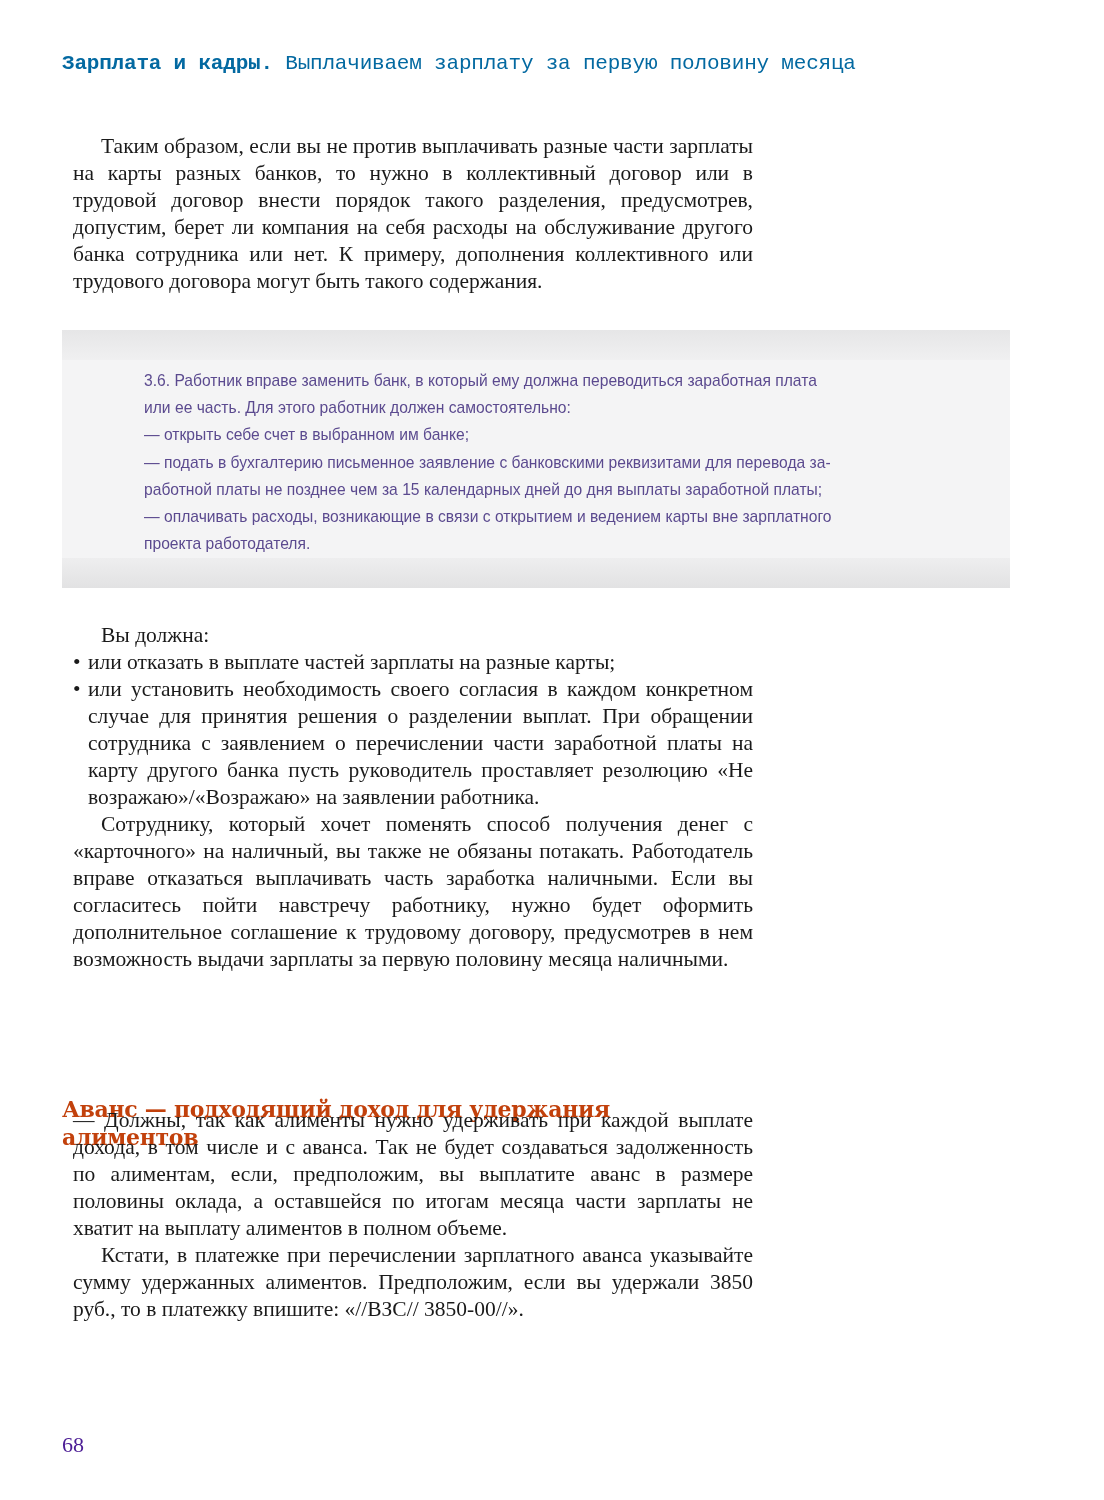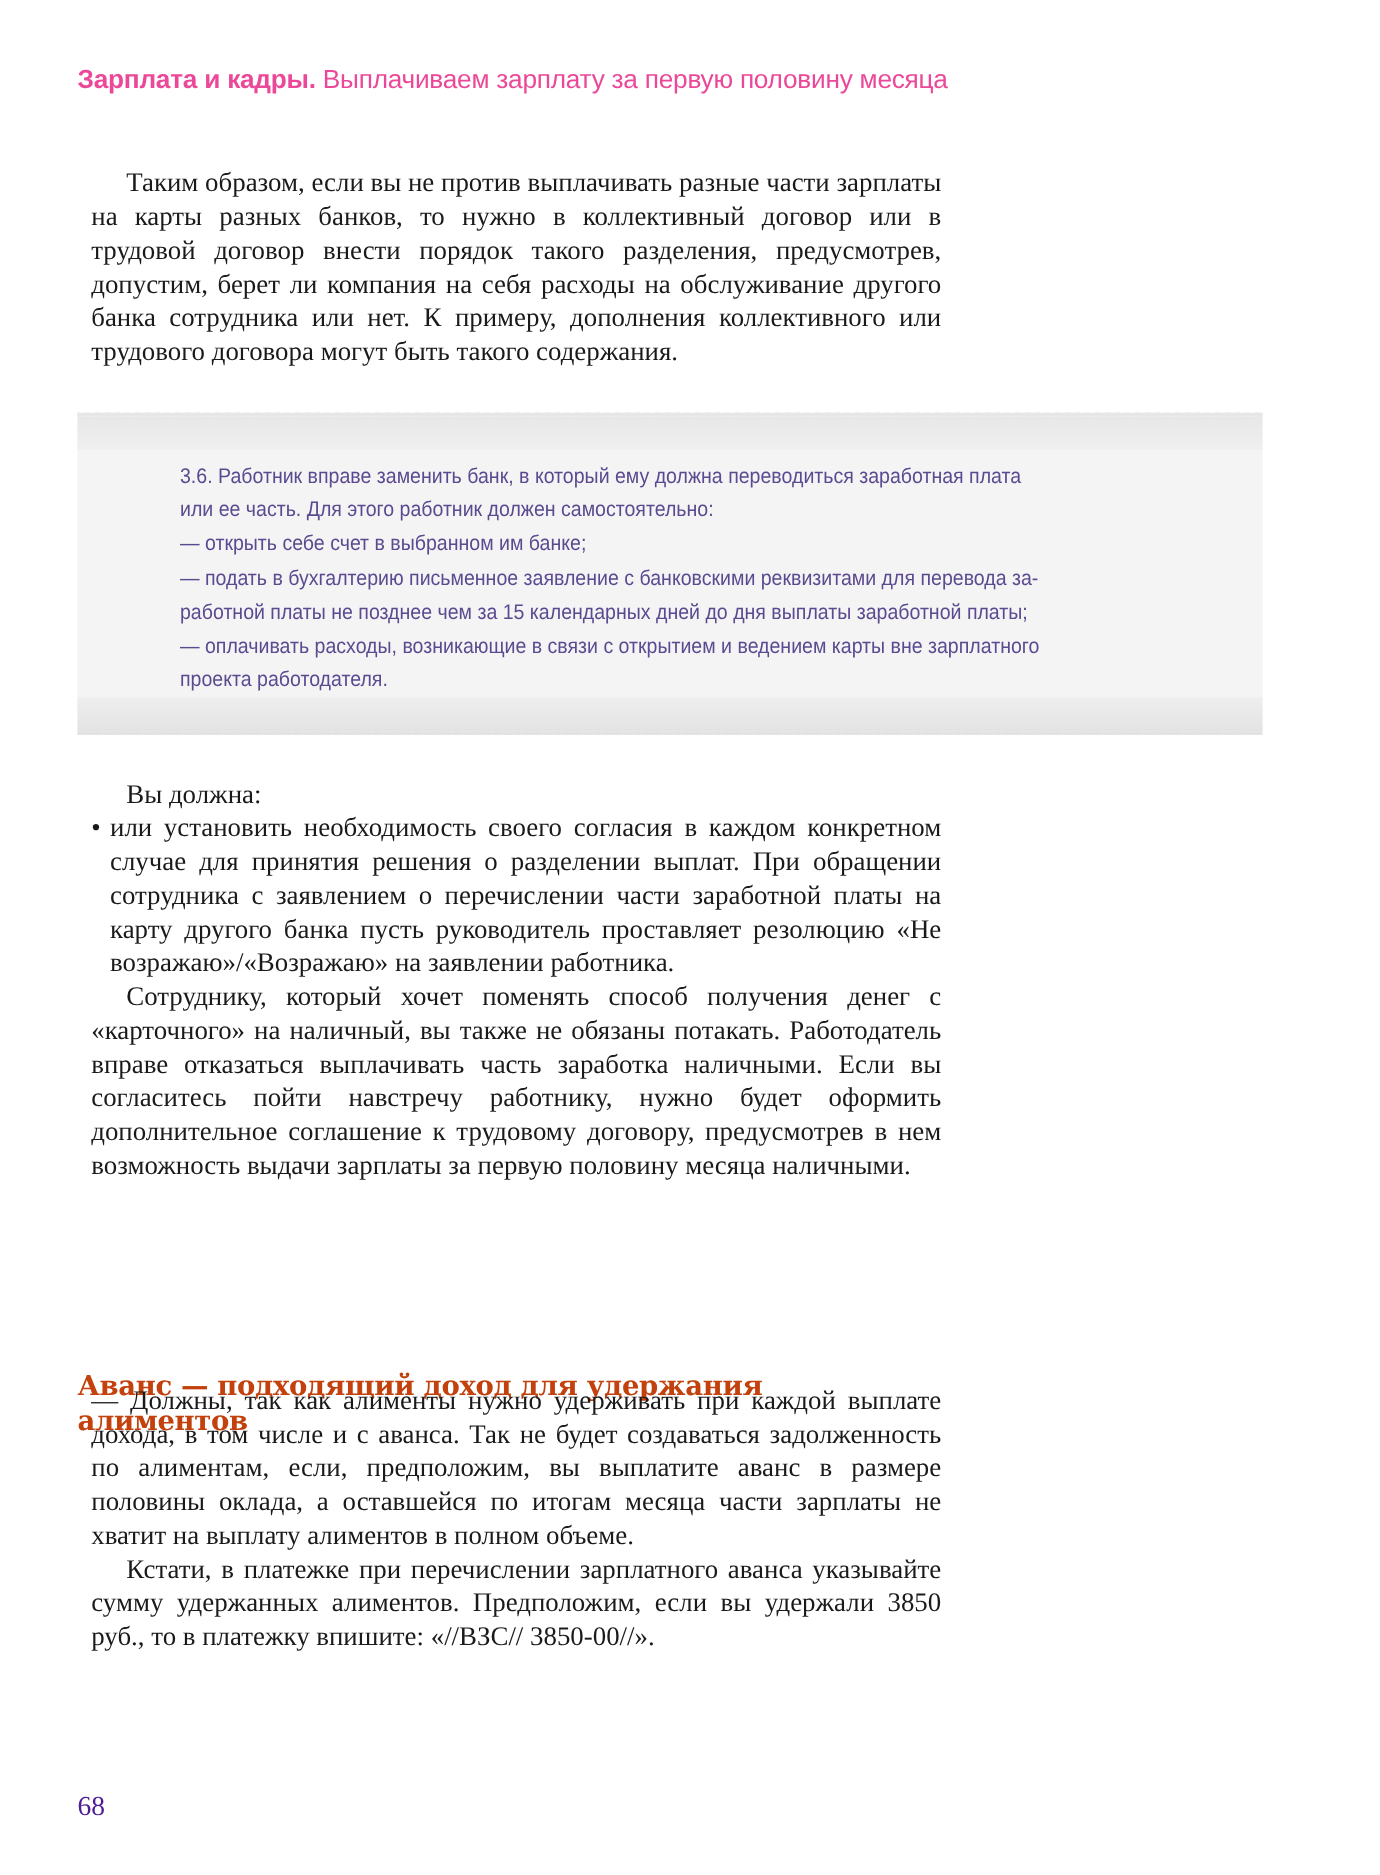--- a/index.html
+++ b/index.html
@@ -1,18 +1,18 @@
 <!DOCTYPE html>
 <html><head>
 <meta charset="utf-8">
 <style>
   html, body { margin: 0; padding: 0; background: #ffffff; }
   body { width: 1104px; height: 1500px; position: relative; overflow: hidden; font-family: "DejaVu Serif", "Liberation Serif", serif; color: #1a1a1a; }
 
-  .running-head { position: absolute; left: 62px; top: 52px; font-family: Liberation Sans, sans-serif; font-size: 21px; color: #ec4899; white-space: nowrap; letter-spacing: -0.2px; }
+  .running-head { position: absolute; left: 62px; top: 52px; font-family: Liberation Mono, monospace; font-size: 21px; color: #0369a1; white-space: nowrap; letter-spacing: -0.2px; }
   .running-head b { font-weight: bold; }
 
   .col { position: absolute; left: 73px; width: 680px; font-family: "Liberation Serif", serif; font-size: 21.5px; line-height: 27px; color: #1a1a1a; }
   .col p { margin: 0; text-align: justify; text-align-last: left; }
   .indent { text-indent: 28px; }
 
   .para1 { top: 133px; }
 
   .quote-box { position: absolute; left: 62px; top: 330px; width: 948px; height: 258px; background: #f4f4f5; }
   .quote-box .band-top { position: absolute; left: 0; top: 0; width: 100%; height: 30px; background: linear-gradient(#e6e6e7, #f0f0f1); }
@@ -59,20 +59,21 @@
     <div>— подать в бухгалтерию письменное заявление с банковскими реквизитами для перевода за-</div>
     <div>работной платы не позднее чем за 15 календарных дней до дня выплаты заработной платы;</div>
     <div>— оплачивать расходы, возникающие в связи с открытием и ведением карты вне зарплатного</div>
     <div>проекта работодателя.</div>
   </div>
 </div>
 
 <div class="col para2">
   <p class="indent">Вы должна:</p>
   <ul class="bullets">
+    <li>или отказать в выплате частей зарплаты на разные карты;</li>
     <li>или установить необходимость своего согласия в каждом конкретном случае для принятия решения о разделении выплат. При обращении сотрудника с заявлением о перечислении части заработной платы на карту другого банка пусть руководитель проставляет резолюцию «Не возражаю»/«Возражаю» на заявлении работника.</li>
   </ul>
   <p class="indent">Сотруднику, который хочет поменять способ получения денег с «карточного» на наличный, вы также не обязаны потакать. Работодатель вправе отказаться выплачивать часть заработка наличными. Если вы согласитесь пойти навстречу работнику, нужно будет оформить дополнительное соглашение к трудовому договору, предусмотрев в нем возможность выдачи зарплаты за первую половину месяца наличными.</p>
 </div>
 
 <div class="heading">Аванс — подходящий доход для удержания алиментов</div>
 
 <div class="col qa">
   <p>—  Должны, так как алименты нужно удерживать при каждой выплате дохода, в том числе и с аванса. Так не будет создаваться задолженность по алиментам, если, предположим, вы выплатите аванс в размере половины оклада, а оставшейся по итогам месяца части зарплаты не хватит на выплату алиментов в полном объеме.</p>
   <p class="indent">Кстати, в платежке при перечислении зарплатного аванса указывайте сумму удержанных алиментов. Предположим, если вы удержали 3850 руб., то в платежку впишите: «//ВЗС// 3850-00//».</p>

